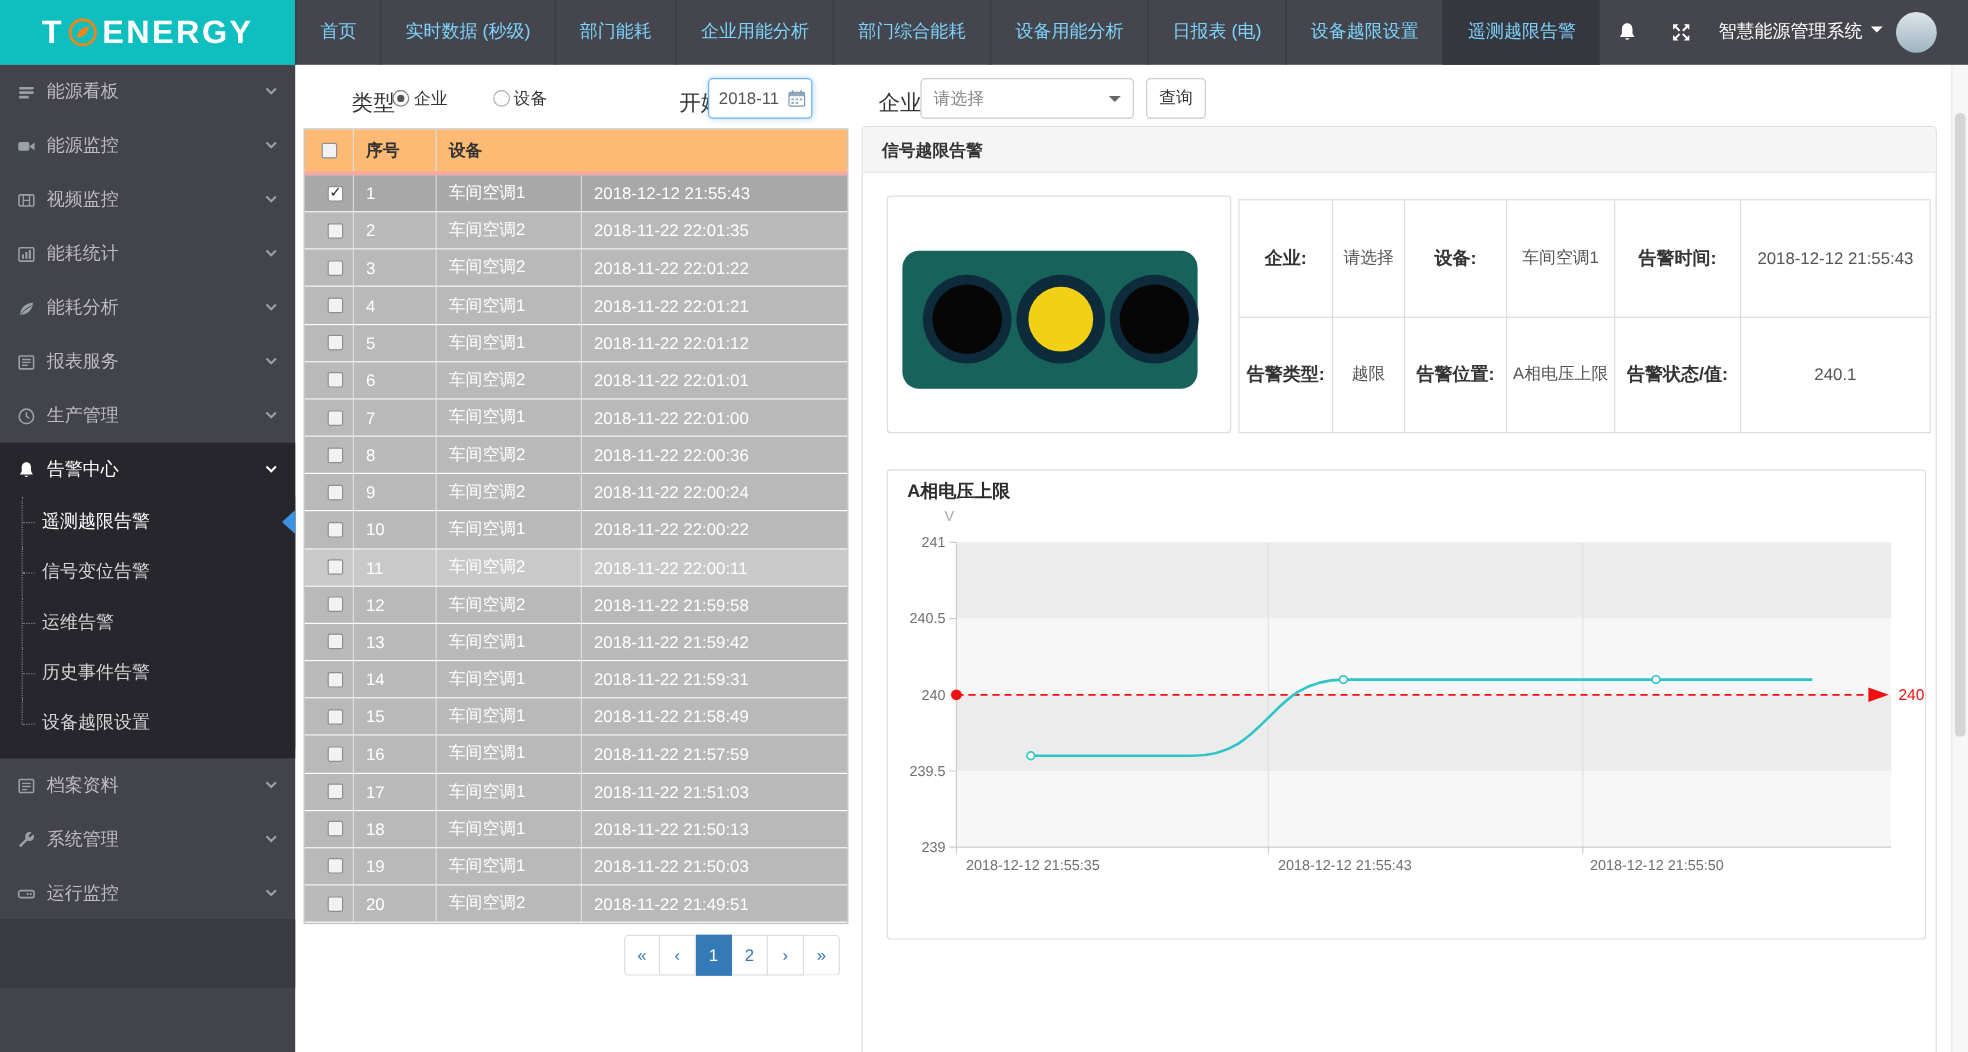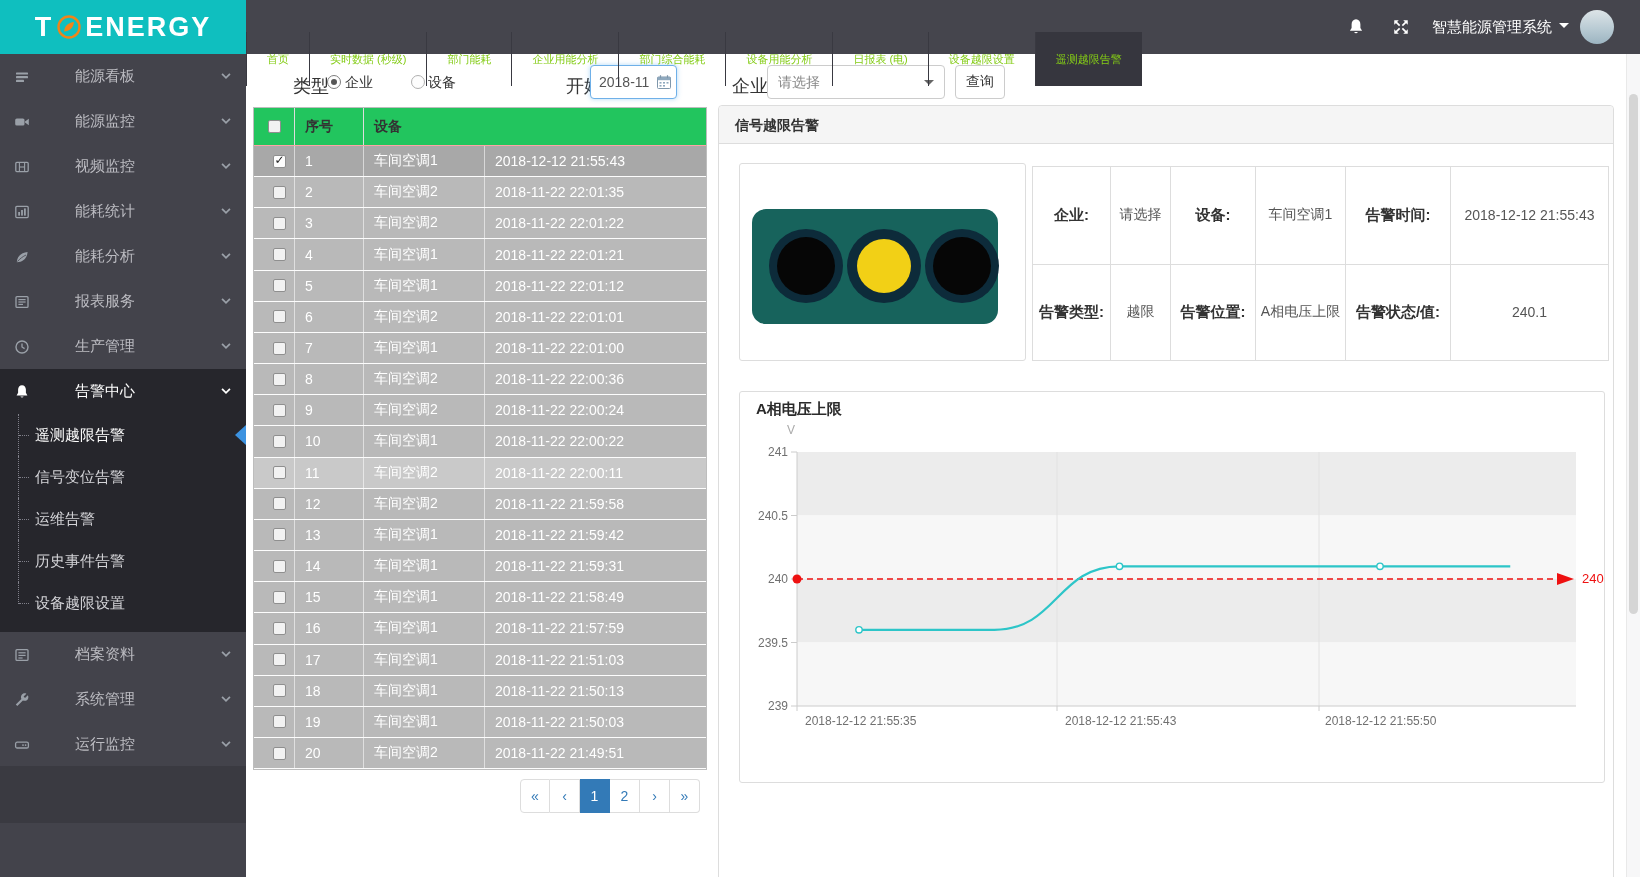--- a/index.html
+++ b/index.html
@@ -4,30 +4,30 @@
 <style>
   * { margin:0; padding:0; box-sizing:border-box; }
   html,body { width:1640px; height:877px; font-family:"Liberation Sans","DejaVu Sans",sans-serif; background:#fff; overflow:hidden; position:relative; }
 
   
   .topbar { position:absolute; left:0; top:0; width:1640px; height:54px; background:#45454d; z-index:30; }
   .logo { position:absolute; left:0; top:0; width:246px; height:54px; background:#0fbfbf; display:flex; align-items:center; justify-content:center; gap:2px; }
   .logo-txt { color:#fff; font-size:27px; font-weight:bold; letter-spacing:2px; }
   .logo-leaf { width:26px; height:26px; display:inline-block; margin:0 1px; }
   .nav { position:absolute; left:246px; top:0; height:54px; display:flex; }
-  .nav-item { height:54px; line-height:54px; padding:0 20px; color:#84cc16; font-size:11px; border-left:1px solid #393941; cursor:pointer; white-space:nowrap;margin-top:32px; }
+  .nav-item { height:54px; line-height:54px; padding:0 20px; color:#7dd3fc; font-size:15px; border-left:1px solid #393941; cursor:pointer; white-space:nowrap; }
   .nav-item.active { background:#36363e; }
   .top-ic { position:absolute; top:18px; width:18px; height:18px; cursor:pointer; }
   .sys-title { position:absolute; left:1432px; top:0; height:54px; line-height:54px; color:#fff; font-size:15px; cursor:pointer; }
   .sys-caret { display:inline-block; width:0; height:0; border:5px solid transparent; border-top-color:#fff; margin-left:7px; vertical-align:middle; }
   .avatar { position:absolute; left:1580px; top:10px; width:34px; height:34px; border-radius:50%; background:linear-gradient(180deg,#dde4e7 0%,#b9cbd4 55%,#9cb4c1 100%); cursor:pointer; }
 
   
   .sidebar { position:absolute; left:0; top:54px; width:246px; height:823px; background:#43434b; z-index:20; }
-  .side-group { height:45px; display:flex; align-items:center; padding-left:14px; position:relative; cursor:pointer; color:#bcbcc2;gap:36px; }
+  .side-group { height:45px; display:flex; align-items:center; padding-left:14px; position:relative; cursor:pointer; color:#bcbcc2; }
   .side-group .side-label { margin-left:9px; font-size:15px; }
   .side-icon { width:16px; height:16px; display:inline-flex; }
   .side-chev { position:absolute; right:13px; top:15px; width:14px; height:14px; }
   .side-group.active { background:#26262c; color:#fff; }
   .sub-zone { background:#26262c; padding-bottom:8px; }
   .side-sub { height:42px; line-height:42px; position:relative; cursor:pointer; color:#d4d4d8; background:#26262c; }
   .side-sub .sub-label { margin-left:35px; font-size:15px; }
   .side-sub.active { color:#fff; }
   .side-sub::before { content:''; position:absolute; left:18px; top:0; height:100%; border-left:1px dotted #80808a; }
   .side-sub.last::before { height:52%; }
@@ -43,21 +43,21 @@
   .fradio.sel::after { content:''; position:absolute; left:3px; top:3px; width:6px; height:6px; border-radius:50%; background:#555; }
   .frlabel { position:absolute; top:20px; font-size:14px; color:#333; cursor:pointer; }
   .date-input { position:absolute; left:344px; top:11px; width:87px; height:34px; border:1px solid #6fb0e8; box-shadow:0 0 5px rgba(82,168,236,.45); border-radius:4px; font-size:14px; color:#555; padding:0 24px 0 8px; outline:none; font-family:inherit; }
   .cal-ic { position:absolute; left:410px; top:20px; width:16px; height:16px; pointer-events:none; }
   .fselect { position:absolute; left:521px; top:11px; width:178px; height:34px; border:1px solid #ccc; border-radius:4px; background:#fff; font-size:14px; color:#888; line-height:32px; padding-left:10px; cursor:pointer; }
   .sel-caret { position:absolute; right:10px; top:14px; width:0; height:0; border:5px solid transparent; border-top-color:#666; }
   .search-btn { position:absolute; left:709px; top:11px; width:50px; height:34px; border:1px solid #ccc; border-radius:4px; background:#fff; font-size:14px; color:#333; cursor:pointer; font-family:inherit; }
 
   
   .table-panel { position:absolute; left:253px; top:107px; width:454px; height:663px; border:1px solid #bdbdbd; background:#fff; }
-  .thead { display:flex; height:38px; background:#22c55e; border-bottom:1px solid #fca5a5; align-items:center;text-align:right; }
+  .thead { display:flex; height:38px; background:#fdba74; border-bottom:3px solid #fca5a5; align-items:center;text-align:right; }
   .th { font-size:14px; font-weight:bold; color:#333; padding-left:10px; border-left:1px solid #ddd; height:100%; display:flex; align-items:center; }
   .th:first-child { border-left:none; }
   .cb-col { width:40px; flex:none; justify-content:center; padding-left:0; }
   .col-no { width:69px; flex:none; }
   .col-dev { width:121px; flex:none; }
   .col-time { flex:1; }
   .tbody { height:623px; display:flex; flex-direction:column; }
   .trow { flex:1; display:flex; align-items:center; background:#b9b9b9; border-bottom:1px solid #fdfdfd; color:#fff; font-size:14px; cursor:pointer; }
   .trow.selected { background:#a8a8a8; }
   .trow.light { background:#c9c9c9; }

